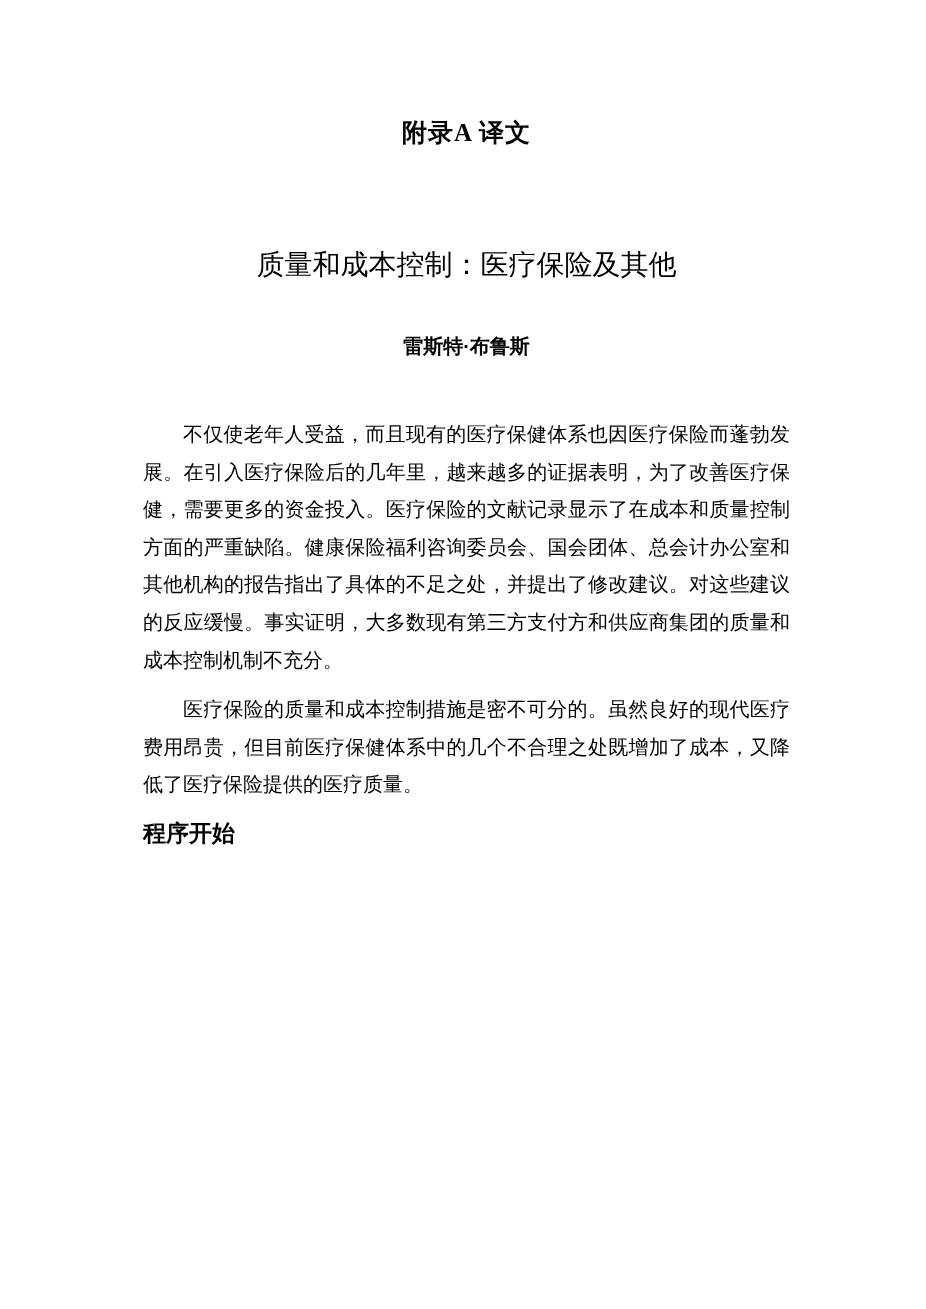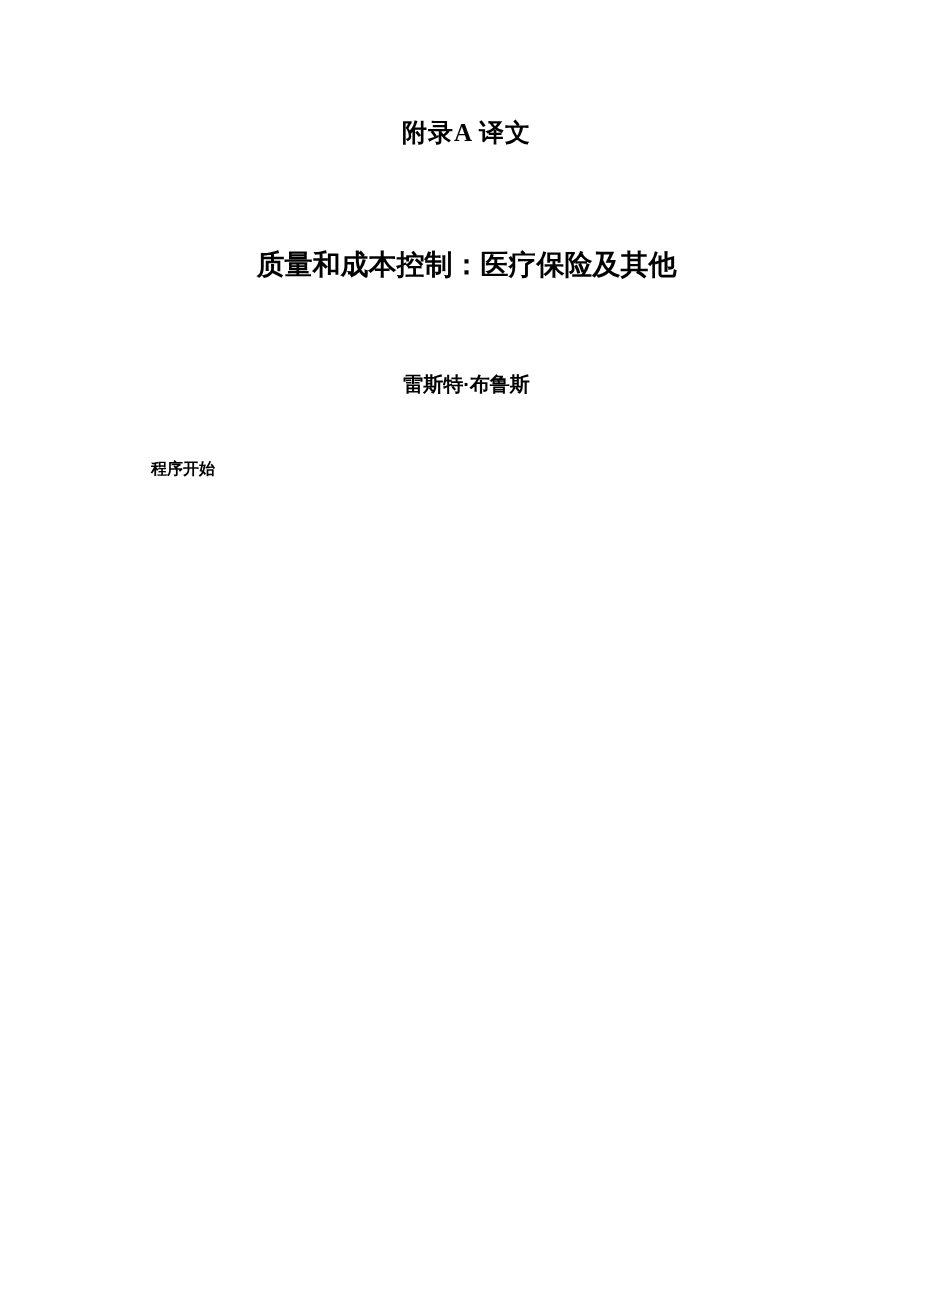--- a/index.html
+++ b/index.html
@@ -25,65 +25,67 @@
     font-family: "Liberation Serif", serif;
     font-weight: bold;
     font-size: 25px;
     line-height: 34px;
     letter-spacing: 1px;
   }
   .article-title {
     margin-top: 96px;
     text-align: center;
     font-family: "Liberation Sans", sans-serif;
-    font-weight: bold;
+    font-weight: normal;
     font-size: 28px;
     line-height: 38px;
   }
   .author {
-    margin-top: 86px;
+    margin-top: 48px;
     text-align: center;
     font-family: "Liberation Sans", sans-serif;
     font-weight: bold;
     font-size: 20px;
     line-height: 28px;
   }
   .body-text {
     margin-top: 56px;
   }
   .body-text p {
     margin: 0 0 12px 0;
     font-family: "Liberation Serif", serif;
     font-size: 20px;
     line-height: 37.6px;
     text-align: justify;
     text-indent: 2em;
     word-break: break-all;
   }
   .section-heading {
-    margin: 14px 0 28px 8px;
+    margin: 14px 0 28px 0;
     font-family: "Liberation Sans", sans-serif;
     font-weight: bold;
-    font-size: 16px;
+    font-size: 23px;
     line-height: 30px;
     text-align: left;
   }
 </style>
 </head>
 <body>
 
 <div class="page">
   <div class="content">
 
     <div class="appendix-title">附录A 译文</div>
 
     <div class="article-title">质量和成本控制：医疗保险及其他</div>
 
     <div class="author">雷斯特·布鲁斯</div>
 
     <div class="body-text">
+      <p>不仅使老年人受益，而且现有的医疗保健体系也因医疗保险而蓬勃发展。在引入医疗保险后的几年里，越来越多的证据表明，为了改善医疗保健，需要更多的资金投入。医疗保险的文献记录显示了在成本和质量控制方面的严重缺陷。健康保险福利咨询委员会、国会团体、总会计办公室和其他机构的报告指出了具体的不足之处，并提出了修改建议。对这些建议的反应缓慢。事实证明，大多数现有第三方支付方和供应商集团的质量和成本控制机制不充分。</p>
+      <p>医疗保险的质量和成本控制措施是密不可分的。虽然良好的现代医疗费用昂贵，但目前医疗保健体系中的几个不合理之处既增加了成本，又降低了医疗保险提供的医疗质量。</p>
 
       <div class="section-heading">程序开始</div>
 
     </div>
 
   </div>
 </div>
 
 </body></html>

